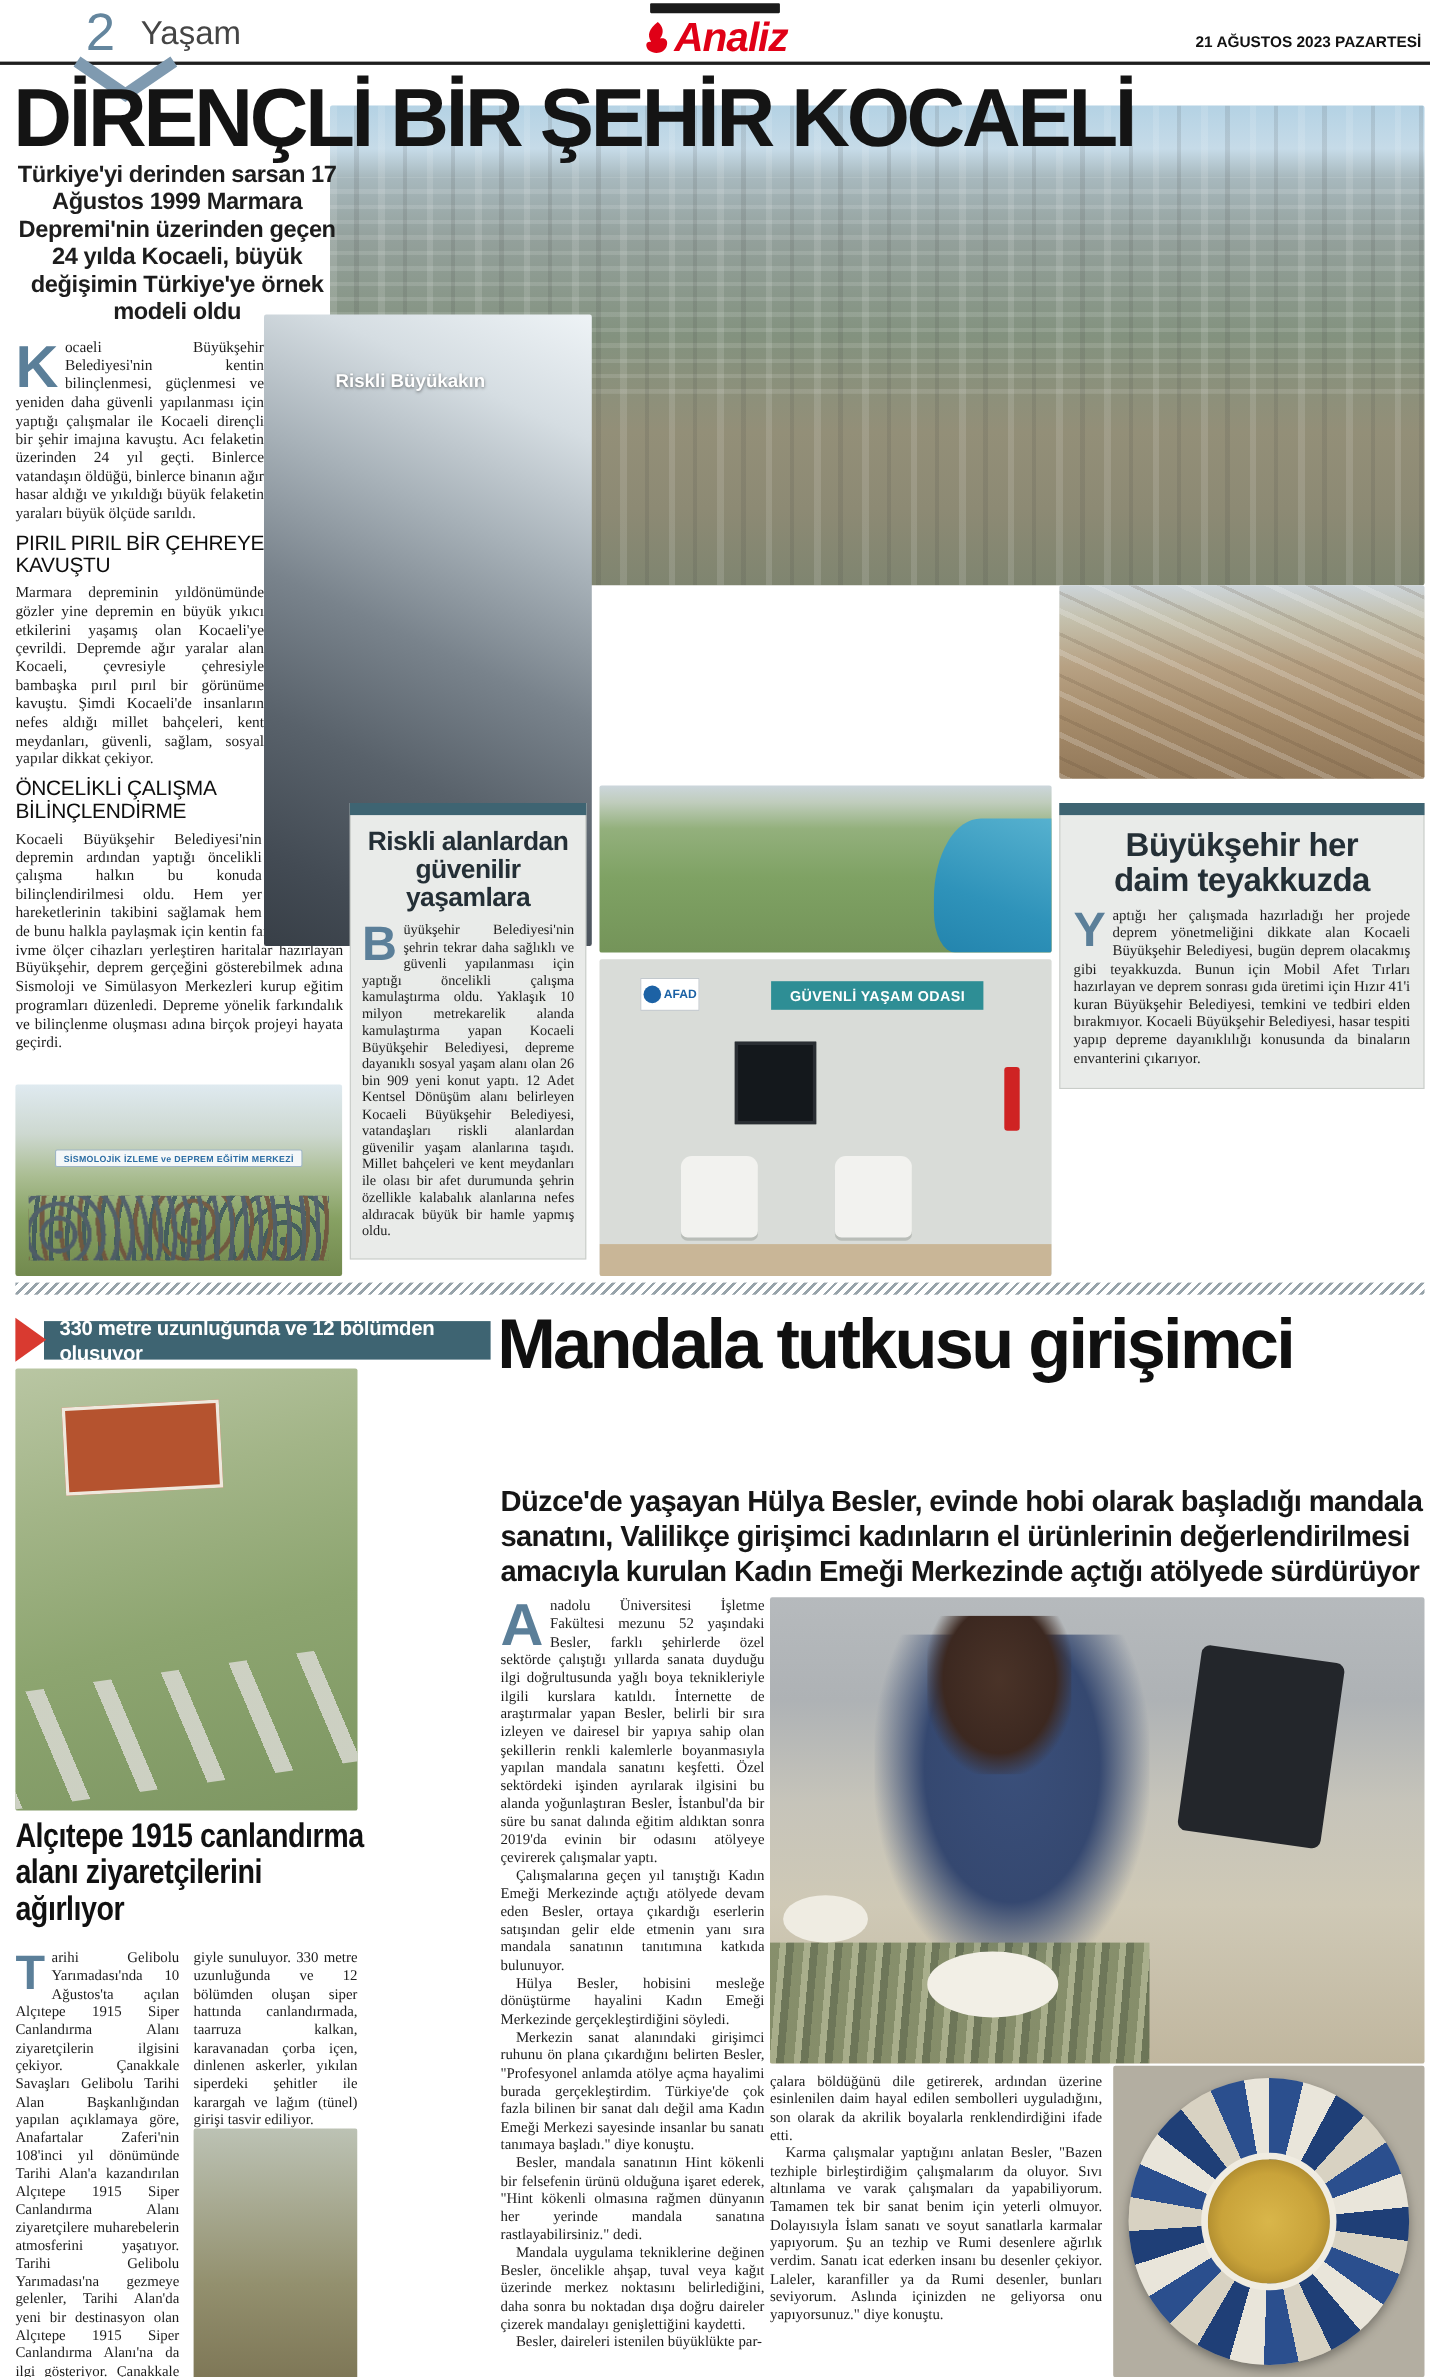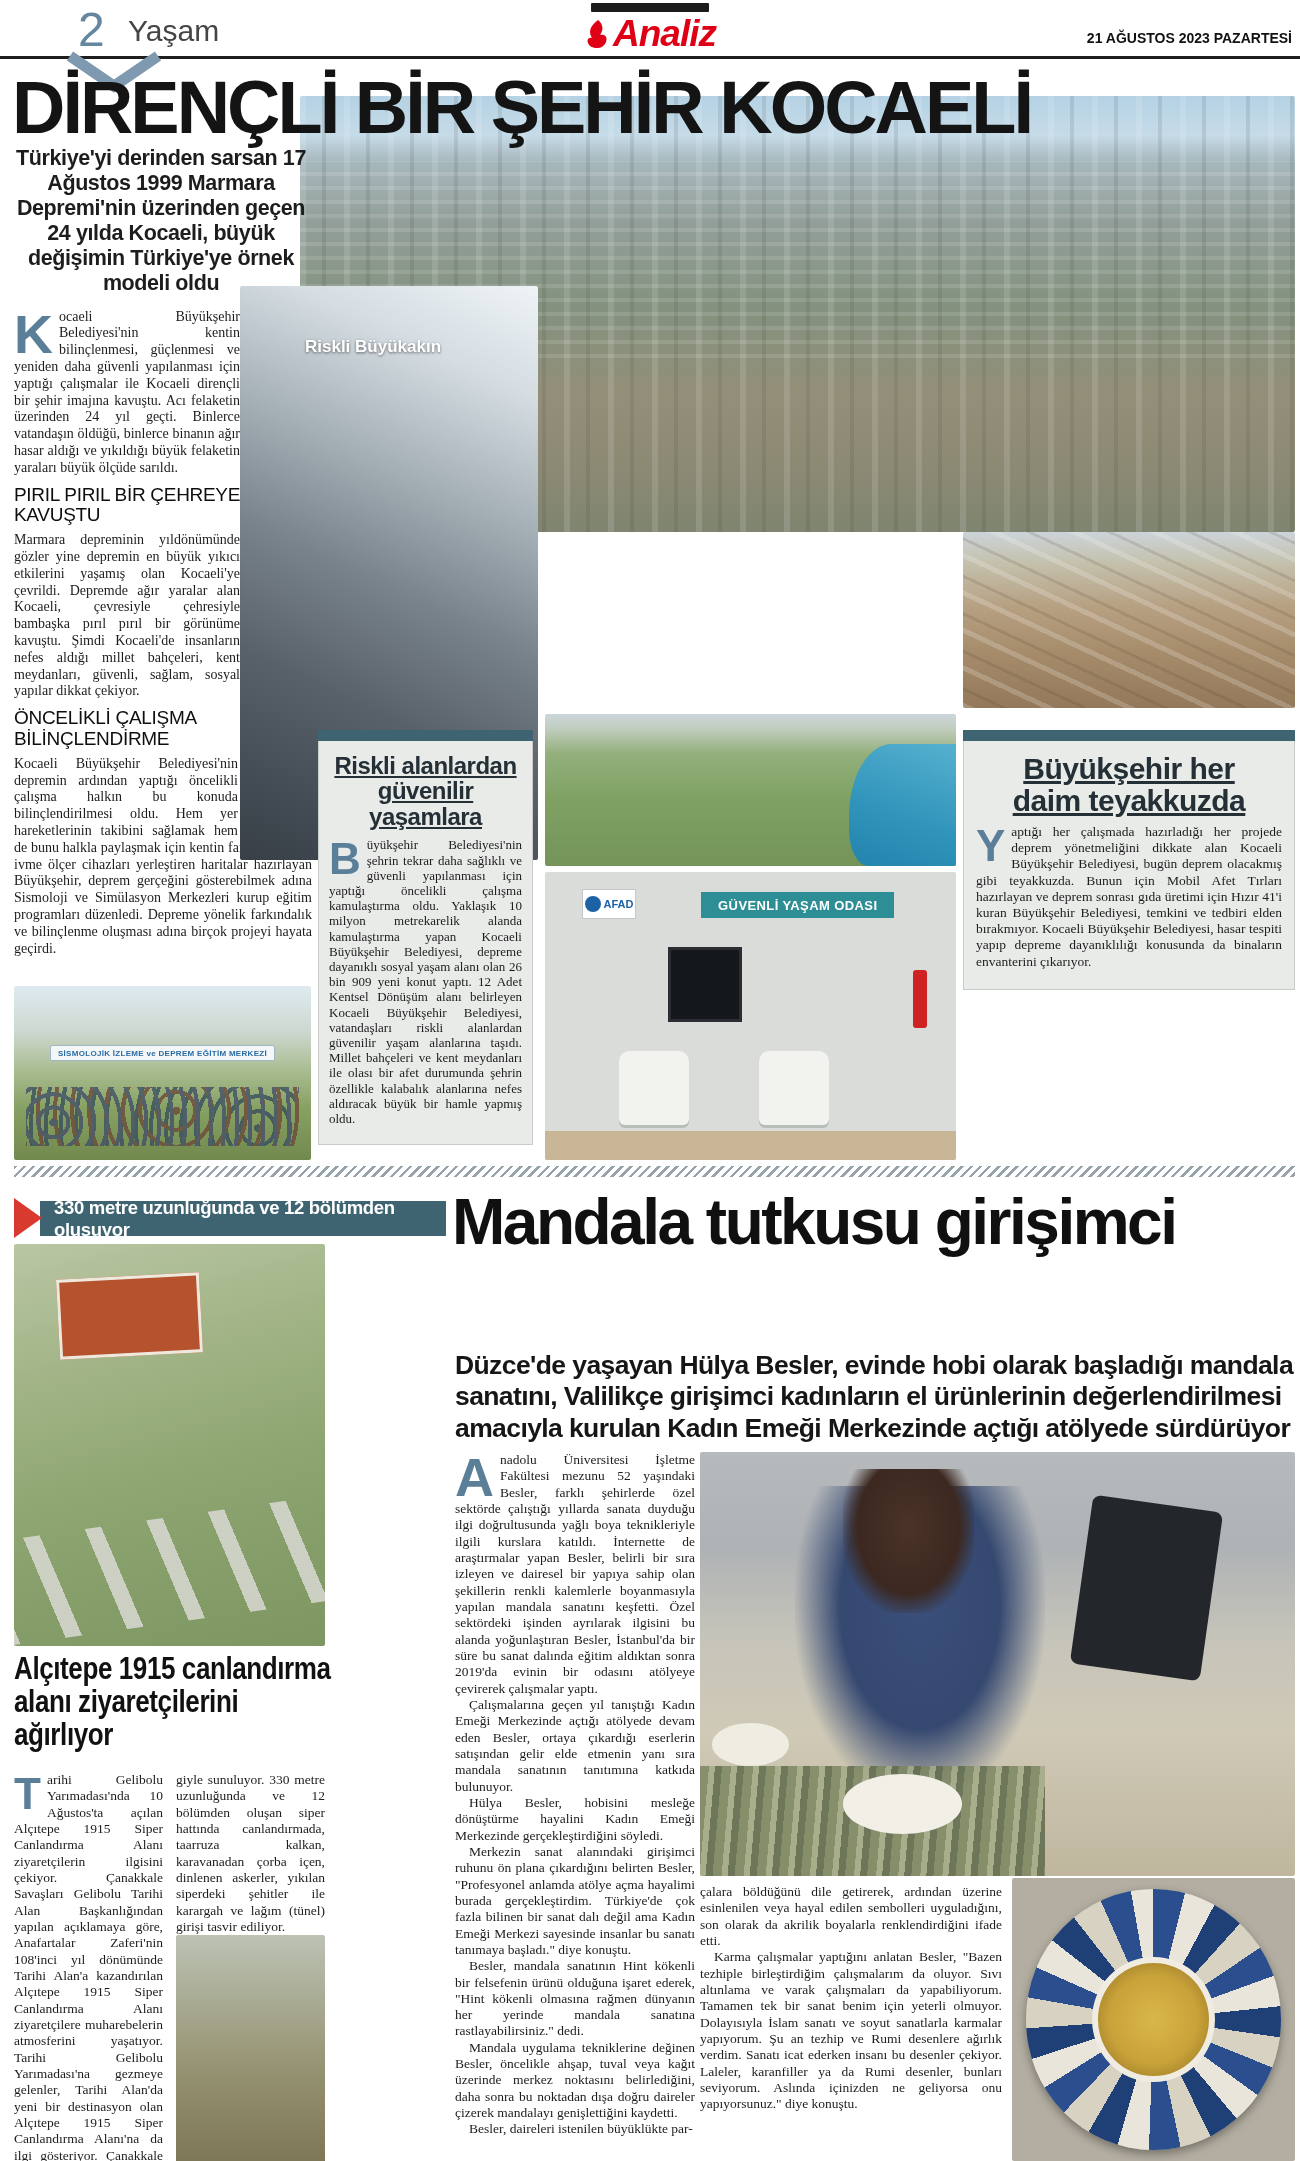--- a/index.html
+++ b/index.html
@@ -90,21 +90,21 @@
   .bodytext { font-size:14px; line-height:1.2; text-align:justify; color:#1c1c1c; margin-bottom:8px; }
   .w-narrow { width:226px; }
   .subhead { font-family:"Liberation Sans", sans-serif; font-size:19px; line-height:1.07; font-weight:400; color:#0e0e0e; width:232px; margin:4px 0 7px 0; letter-spacing:-0.3px; }
   .dropcap { float:left; font-family:"Liberation Sans", sans-serif; font-weight:700; color:#5b7f99; font-size:54px; line-height:0.8; padding:4px 6px 0 0; }
   .dropcap.small { font-size:44px; }
   .spacer-r { float:right; width:74px; height:80px; }
 
   
   .story-box { background:#e9ebe9; border:1px solid #c9cdc9; z-index:5; }
   .box-bar { height:11px; background:#3e6472; margin:-1px -1px 0 -1px; }
-  .box-title { font-family:"Liberation Sans", sans-serif; font-weight:700; color:#242f36; text-align:center; letter-spacing:-0.5px;text-decoration:underline; }
+  .box-title { font-family:"Liberation Sans", sans-serif; font-weight:700; color:#242f36; text-align:center; letter-spacing:-0.5px; }
   #riskli-box { left:318px; top:730px; width:215px; height:415px; }
   #riskli-box .box-title { font-size:24px; line-height:1.06; margin:12px 6px 8px 6px; }
   #riskli-box .boxbody { padding:0 10px; font-size:13px; line-height:1.17; }
   #teyakkuz-box { left:963px; top:730px; width:332px; height:260px; }
   #teyakkuz-box .box-title { font-size:30px; line-height:1.05; margin:12px 8px 8px 8px; }
   #teyakkuz-box .boxbody { padding:0 12px; font-size:13.5px; line-height:1.2; }
   .boxbody { text-align:justify; color:#1c1c1c; overflow:hidden; }
 
   
   #hatch-divider { left:14px; top:1166px; width:1281px; height:11px;
@@ -282,21 +282,21 @@
   <div class="abs photo" id="mandala-artist-photo">
     <div id="artist-chair"></div>
     <div id="artist-figure"></div>
     <div id="artist-hair"></div>
     <div id="mandala-cloth"></div>
     <div class="table-disc" id="disc-1"></div>
     <div class="table-disc" id="disc-2"></div>
   </div>
 
   <div class="abs" id="mandala-colmid">
-    <p class="mandala-par">çalara böldüğünü dile getirerek, ardından üzerine esinlenilen veya hayal edilen sembolleri uyguladığını, son olarak da akrilik boyalarla renklendirdiğini ifade etti.</p>
+    <p class="mandala-par">çalara böldüğünü dile getirerek, ardından üzerine esinlenilen daim hayal edilen sembolleri uyguladığını, son olarak da akrilik boyalarla renklendirdiğini ifade etti.</p>
     <p class="mandala-par indent">Karma çalışmalar yaptığını anlatan Besler, "Bazen tezhiple birleştirdiğim çalışmalarım da oluyor. Sıvı altınlama ve varak çalışmaları da yapabiliyorum. Tamamen tek bir sanat benim için yeterli olmuyor. Dolayısıyla İslam sanatı ve soyut sanatlarla karmalar yapıyorum. Şu an tezhip ve Rumi desenlere ağırlık verdim. Sanatı icat ederken insanı bu desenler çekiyor. Laleler, karanfiller ya da Rumi desenler, bunları seviyorum. Aslında içinizden ne geliyorsa onu yapıyorsunuz." diye konuştu.</p>
   </div>
 
   <div class="abs photo" id="mandala-plate-photo">
     <div id="plate">
       <div id="plate-inner"></div>
     </div>
   </div>
 
 </div>

